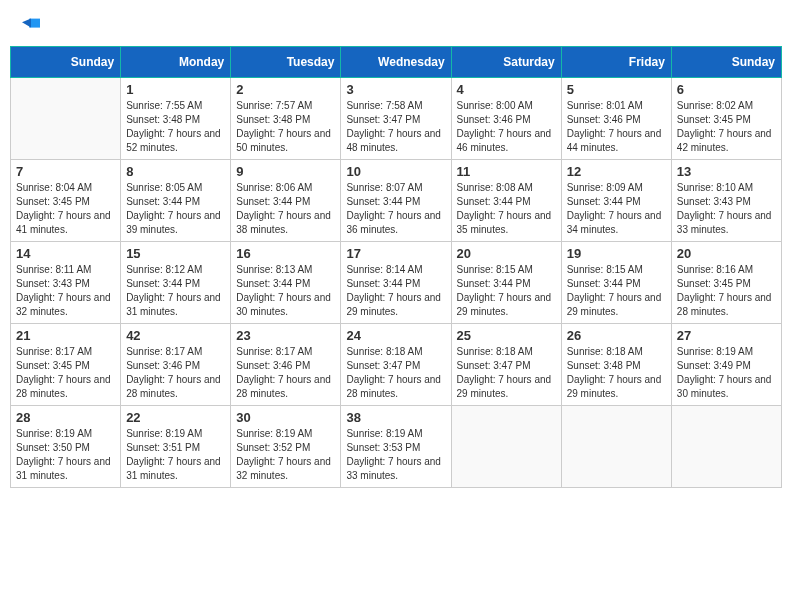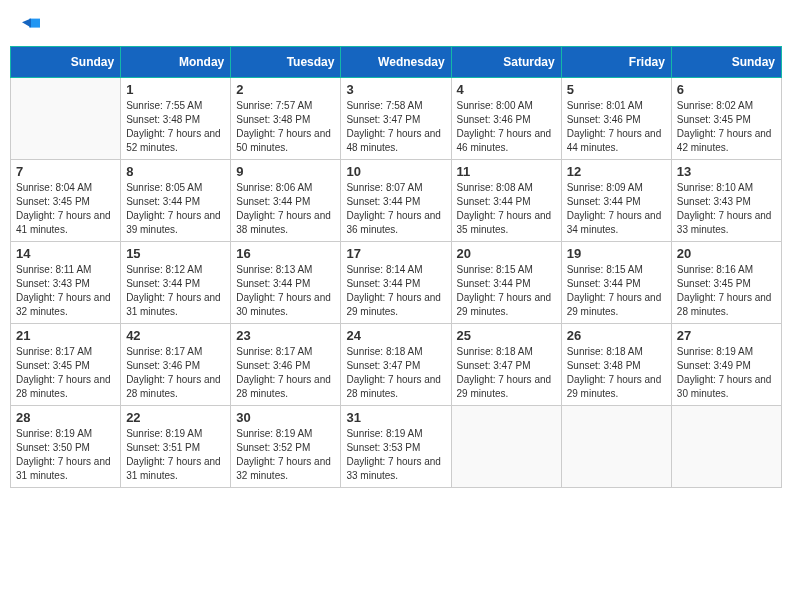--- a/index.html
+++ b/index.html
@@ -249,21 +249,21 @@
         </td>
         <td>
           <span class="day-num">22</span>
           <div class="day-info">Sunrise: 8:19 AM<br>Sunset: 3:51 PM<br>Daylight: 7 hours and 31 minutes.</div>
         </td>
         <td>
           <span class="day-num">30</span>
           <div class="day-info">Sunrise: 8:19 AM<br>Sunset: 3:52 PM<br>Daylight: 7 hours and 32 minutes.</div>
         </td>
         <td>
-          <span class="day-num">31</span>
+          <span class="day-num">38</span>
           <div class="day-info">Sunrise: 8:19 AM<br>Sunset: 3:53 PM<br>Daylight: 7 hours and 33 minutes.</div>
         </td>
         <td class="empty"></td>
         <td class="empty"></td>
         <td class="empty"></td>
       </tr>
     </tbody>
 </table>
 
 </body></html>

